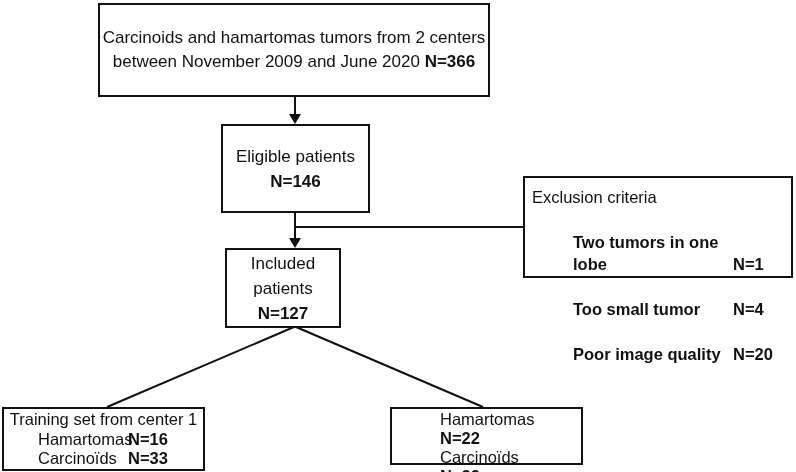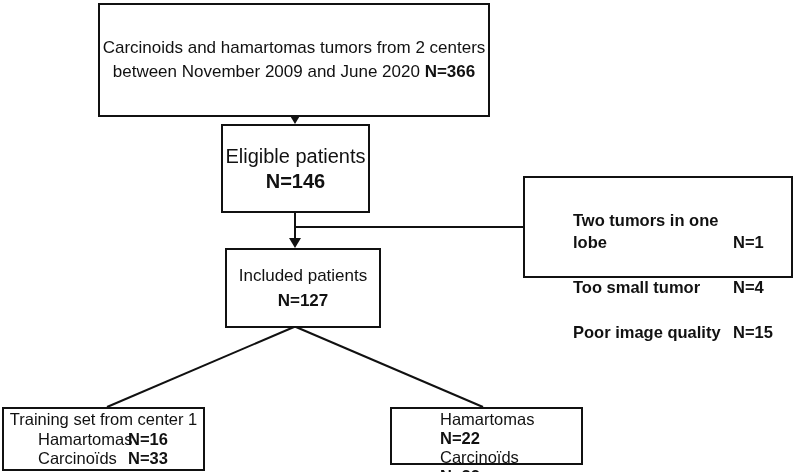--- a/index.html
+++ b/index.html
@@ -27,36 +27,36 @@
     flex-direction: column;
     align-items: center;
     justify-content: center;
     text-align: center;
   }
   .n {
     font-weight: bold;
   }
   
   #source-box {
-    left: 98px; top: 3px; width: 392px; height: 114px;
+    left: 98px; top: 3px; width: 392px; height: 94px;
     font-size: 17px; line-height: 24px;
   }
   #eligible-box {
     left: 221px; top: 124px; width: 149px; height: 89px;
-    font-size: 20px; line-height: 25px;
+    font-size: 17px; line-height: 25px;
   }
   #exclusion-box {
     left: 523px; top: 176px; width: 270px; height: 102px;
     font-size: 16.5px; line-height: 22px;
     padding: 8px 0 0 7px;
   }
   .excl-row { padding-left: 41px; }
   .excl-label { display: inline-block; width: 160px; font-weight: bold; margin-top: 23px; }
   #included-box {
-    left: 225px; top: 248px; width: 156px; height: 80px;
+    left: 225px; top: 248px; width: 116px; height: 80px;
     font-size: 17px; line-height: 25px;
   }
   #training-box {
     left: 2px; top: 407px; width: 203px; height: 64px;
     font-size: 16.5px; line-height: 19.5px;
     text-align: center; padding-top: 1px;
   }
   #training-box .set-row { text-align: left; padding-left: 34px; }
   #training-box .set-label { display: inline-block; width: 90px; }
   #test-box {
@@ -94,28 +94,29 @@
     <div>Carcinoids and hamartomas tumors from 2 centers</div>
     <div><span>between  November  2009 and June 2020 </span><span class="n">N=366</span></div>
   </div>
 
   <div id="eligible-box" class="box center-box">
     <div>Eligible patients</div>
     <div class="n">N=146</div>
   </div>
 
   <div id="exclusion-box" class="box">
+    <div>Exclusion criteria</div>
     <div class="excl-row">
       <span class="excl-label">Two tumors in one lobe</span><span class="n">N=1</span>
     </div>
     <div class="excl-row">
       <span class="excl-label">Too small tumor</span><span class="n">N=4</span>
     </div>
     <div class="excl-row">
-      <span class="excl-label">Poor image quality</span><span class="n">N=15</span>
+      <span class="excl-label">Poor image quality</span><span class="n">N=20</span>
     </div>
   </div>
 
   <div id="included-box" class="box center-box">
     <div>Included patients</div>
     <div class="n">N=127</div>
   </div>
 
   <div id="training-box" class="box">
     <div>Training set from center 1</div>

